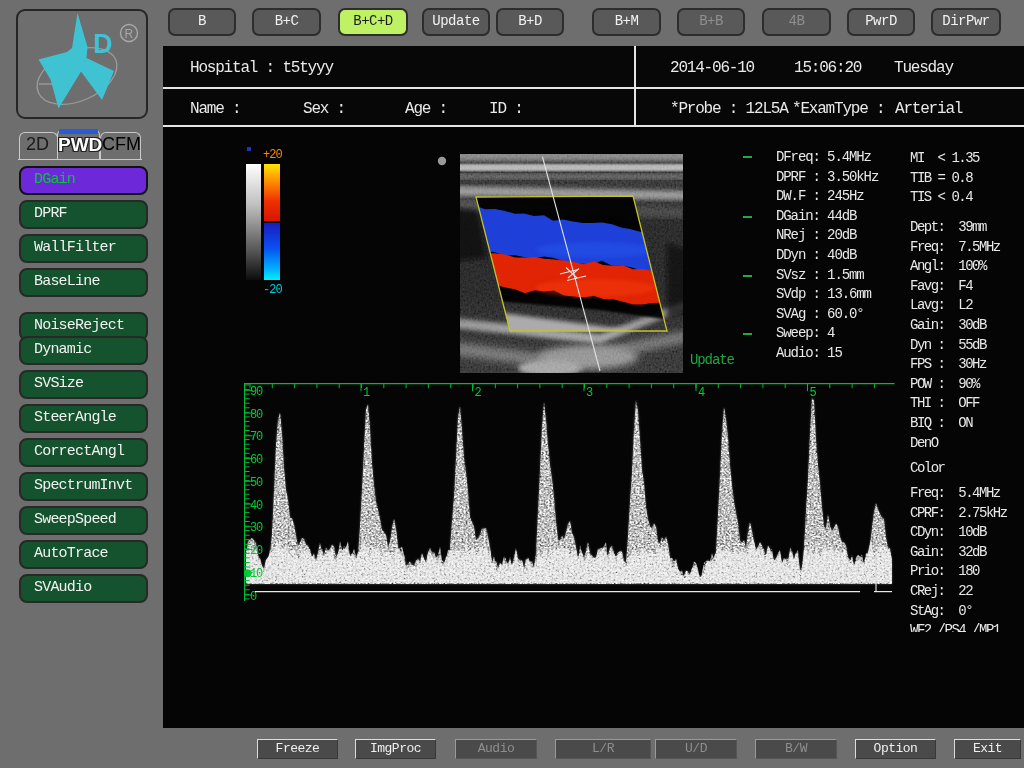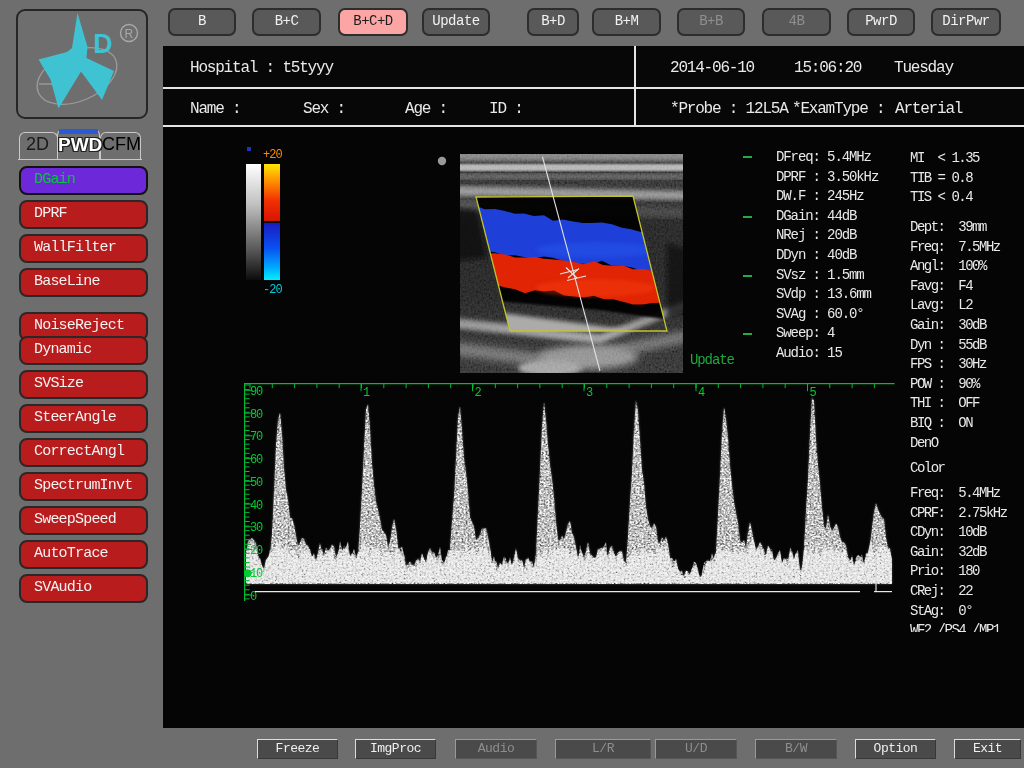--- a/index.html
+++ b/index.html
@@ -1,20 +1,20 @@
 <!DOCTYPE html>
 <html><head><meta charset="utf-8"><style>
 html,body{margin:0;padding:0;width:1024px;height:768px;background:#6e6e6e;overflow:hidden}
 *{box-sizing:border-box}
 body{font-family:"Liberation Mono",monospace;position:relative}
 .abs{position:absolute}
 .tbtn{position:absolute;top:8px;height:28px;background:#595959;border:2px solid #2d2d2d;border-radius:7px;color:#f2f2f2;font-size:14px;line-height:23px;text-align:center;letter-spacing:-0.5px}
-.tbtn.on{background:#fca5a5;color:#1c1c1c}
+.tbtn.on{background:#bef264;color:#1c1c1c}
 .tbtn.dim{color:#8f8f8f}
-.sbtn{position:absolute;left:19px;width:129px;height:29px;background:#b91c1c;border:2px solid #282828;border-radius:8px;color:#f2f2f2;font-size:15px;letter-spacing:-0.8px;line-height:24px;padding-left:13px}
+.sbtn{position:absolute;left:19px;width:129px;height:29px;background:#14532d;border:2px solid #282828;border-radius:8px;color:#f2f2f2;font-size:15px;letter-spacing:-0.8px;line-height:24px;padding-left:13px}
 .bbtn{position:absolute;top:739px;height:20px;background:#4a4a4a;border:1px solid;border-color:#dcdcdc #383838 #383838 #dcdcdc;color:#efefef;font-size:13px;line-height:17px;text-align:center;letter-spacing:-0.5px}
 .bbtn.dim{color:#8e8e8e;border-color:#9a9a9a #565656 #565656 #9a9a9a}
 .hdrtxt{position:absolute;color:#e9e9e9;font-size:16px;letter-spacing:-1.2px;white-space:pre}
 .mcol{position:absolute;left:776px;top:148px;color:#e9e9e9;font-size:14px;letter-spacing:-1.1px}
 .mcol div{height:19.6px;line-height:19.6px;white-space:pre}
 .rcol{position:absolute;left:910px;top:149px;height:483px;overflow:hidden;color:#e9e9e9;font-size:14px;letter-spacing:-1.5px}
 .rcol div{height:19.6px;line-height:19.6px;white-space:pre}
 .dash{position:absolute;left:743px;width:9px;height:2px;background:#22aa44}
 </style></head><body>
 
@@ -25,21 +25,21 @@
   <path d="M77.5,13 L87.5,47 L86.5,58 L114,71 L102,100 L81,71.5 L58.5,108.5 L50.5,79.5 L38.5,59.5 L67,52 L72,48 Z" fill="#3fc3d3"></path>
   <text x="93" y="53" font-family="Liberation Sans" font-weight="bold" font-size="27" fill="#3fc3d3">D</text>
   <circle cx="129" cy="33" r="8.5" fill="none" stroke="#a8a8a8" stroke-width="1.4"></circle>
   <text x="124.5" y="38" font-family="Liberation Sans" font-size="12" fill="#a8a8a8">R</text>
 </svg>
 
 <div class="tbtn" style="left:168px;width:68px">B</div>
 <div class="tbtn" style="left:252px;width:69px">B+C</div>
 <div class="tbtn on" style="left:338px;width:70px">B+C+D</div>
 <div class="tbtn" style="left:422px;width:68px">Update</div>
-<div class="tbtn" style="left:527px;width:52px">B+D</div>
+<div class="tbtn" style="left:496px;width:68px">B+D</div>
 <div class="tbtn" style="left:592px;width:69px">B+M</div>
 <div class="tbtn dim" style="left:677px;width:68px">B+B</div>
 <div class="tbtn dim" style="left:762px;width:69px">4B</div>
 <div class="tbtn" style="left:847px;width:68px">PwrD</div>
 <div class="tbtn" style="left:931px;width:70px">DirPwr</div>
 
 <div class="abs" style="left:163px;top:46px;width:861px;height:43px;background:#070707;border-bottom:2px solid #e5e5e5"></div>
 <div class="abs" style="left:163px;top:89px;width:861px;height:38px;background:#070707;border-bottom:2px solid #e5e5e5"></div>
 <div class="abs" style="left:634px;top:46px;width:2px;height:79px;background:#e5e5e5"></div>
 <div class="hdrtxt" style="left:190px;top:59px">Hospital : t5tyyy</div>

